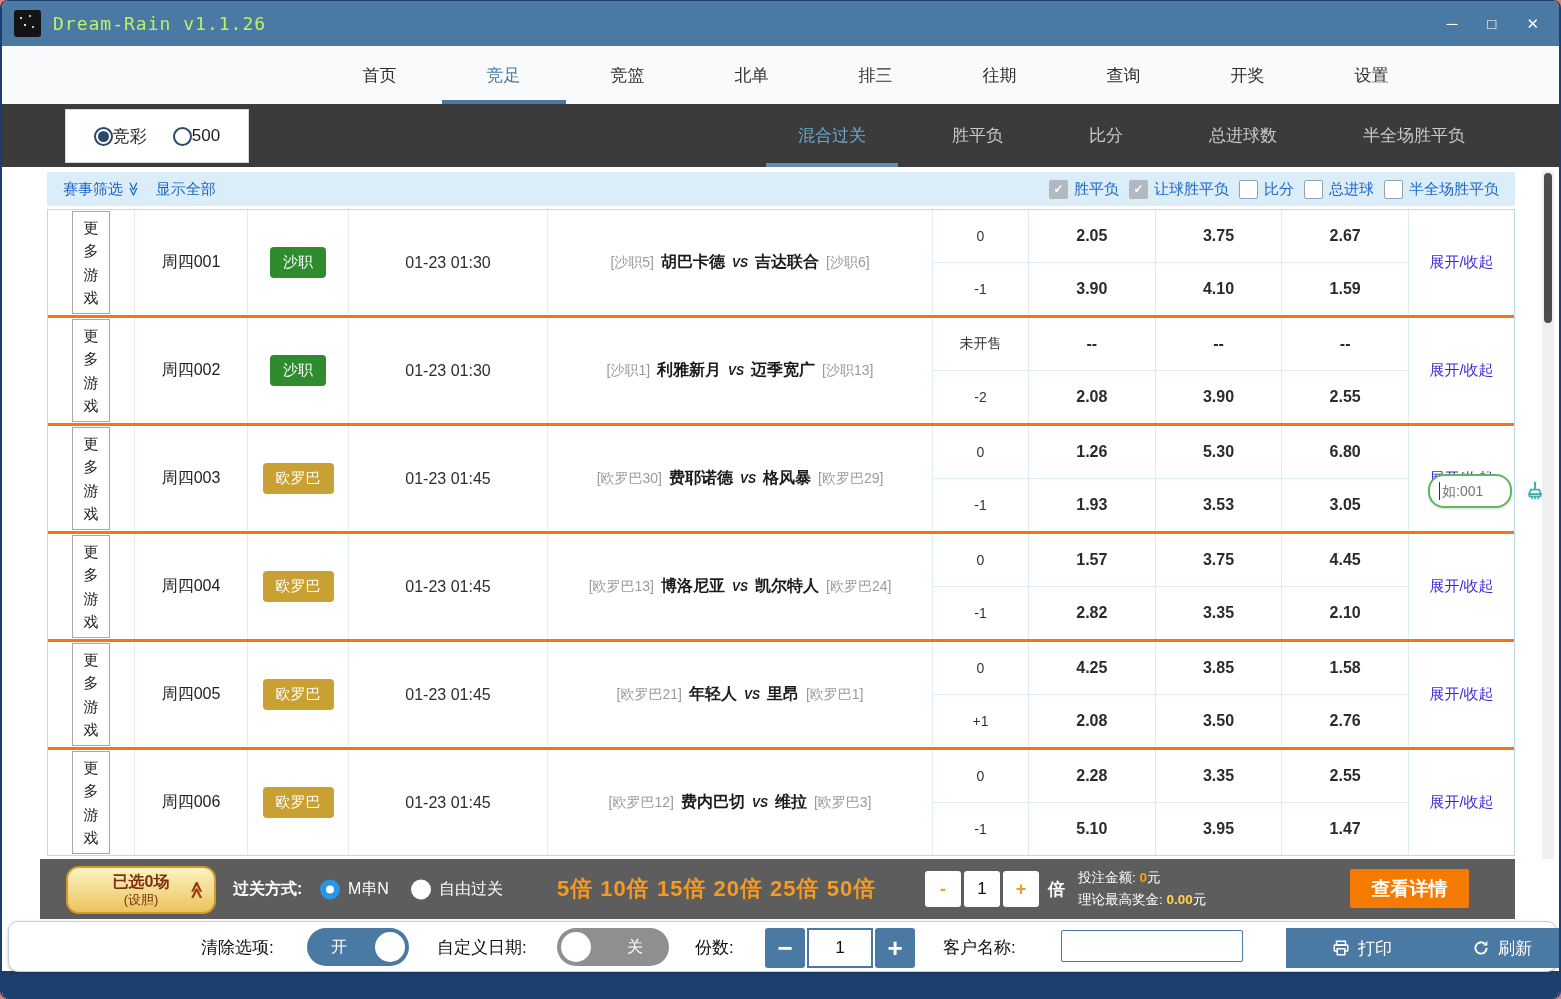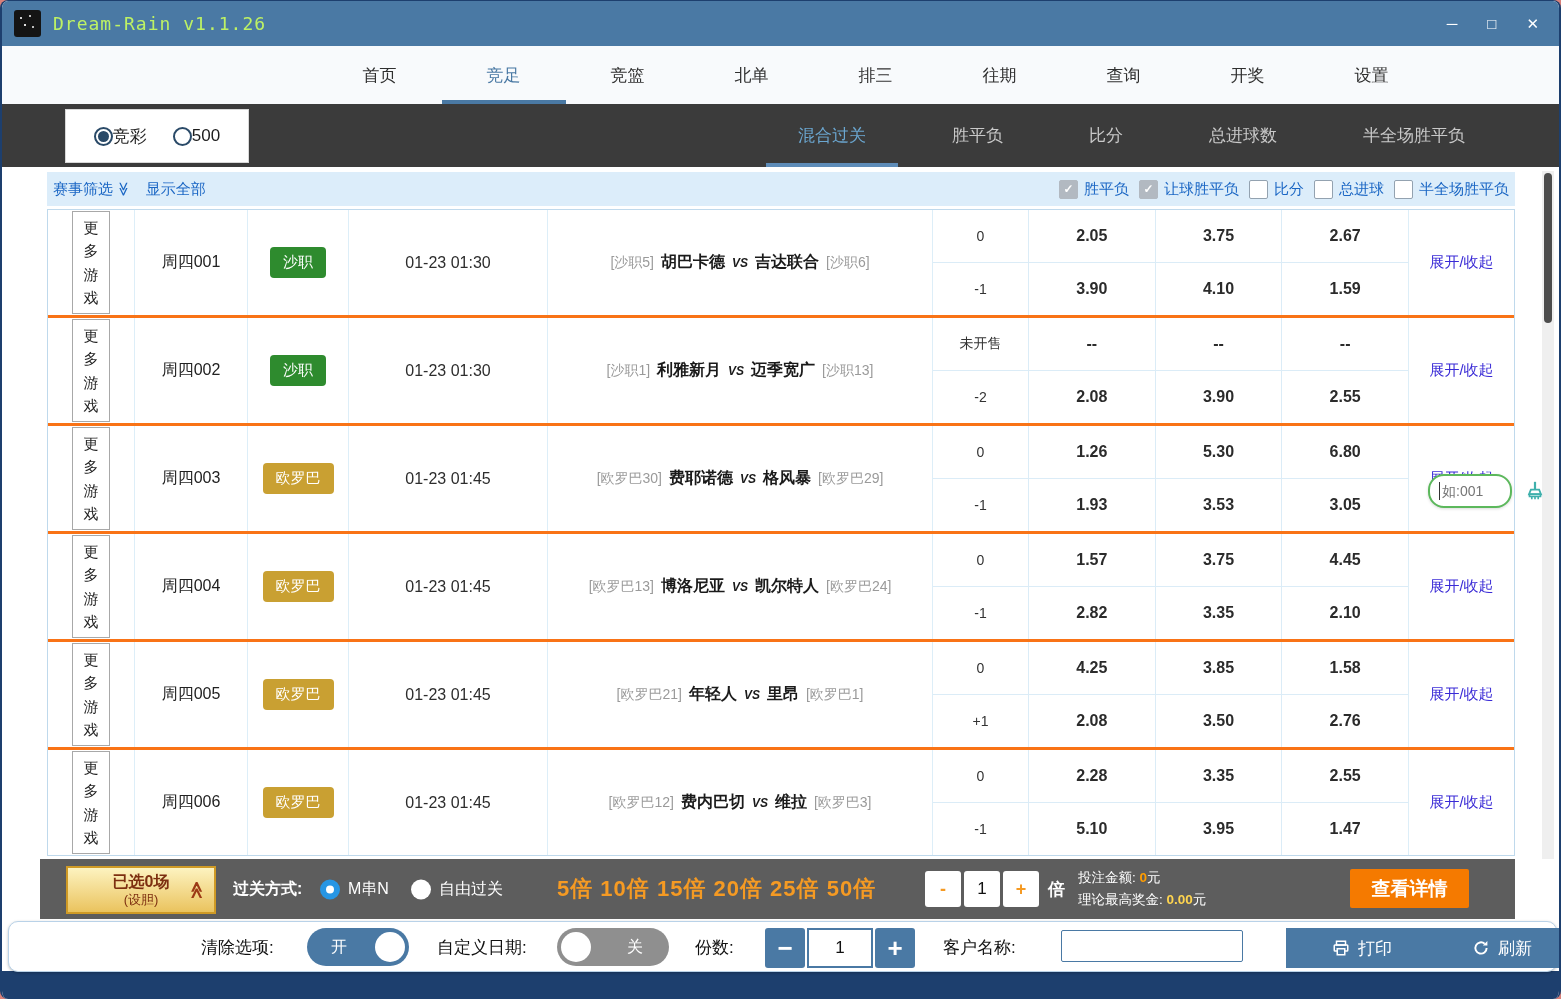--- a/index.html
+++ b/index.html
@@ -28,21 +28,21 @@
              display:flex;align-items:center;justify-content:center;gap:26px;}
   .sradio{display:flex;align-items:center;font-size:17px;color:#1c1c1c;cursor:pointer;}
   .rdot{width:15px;height:15px;border:2px solid #2a4a68;border-radius:50%;position:relative;display:inline-block;}
   .sradio.on .rdot::after{content:"";position:absolute;inset:2px;background:#2a4a68;border-radius:50%;}
   .subtabs{position:absolute;right:90px;top:0;height:63px;display:flex;gap:78px;align-items:stretch;}
   .subtabs .stab{position:relative;color:#c9c9c9;font-size:17px;display:flex;align-items:center;cursor:pointer;padding:0 4px;}
   .subtabs .stab.on{color:#6ba7d1;}
   .subtabs .stab.on::after{content:"";position:absolute;left:-28px;right:-28px;bottom:0;height:4px;background:#5e8cb8;}
   
   .filterbar{position:absolute;left:45px;top:171px;width:1468px;height:34px;background:#dcedfa;display:flex;
-             align-items:center;padding:0 6px;box-sizing:border-box;font-size:15px;color:#1a66c4;}
+             align-items:center;padding:0 16px;box-sizing:border-box;font-size:15px;color:#1a66c4;}
   .filterbar .flink{cursor:pointer;display:flex;align-items:center;gap:4px;}
   .chev-down{display:inline-block;transform:rotate(90deg);font-size:14px;}
   .cbs{margin-left:auto;display:flex;align-items:center;gap:10px;}
   .cb{display:flex;align-items:center;gap:6px;cursor:pointer;color:#1a66c4;}
   .cb .box{width:17px;height:17px;border:1px solid #93a2b0;background:#fff;border-radius:2px;display:inline-flex;
            align-items:center;justify-content:center;}
   .cb.on .box{background:#b2b9c1;border-color:#b2b9c1;}
   .cb.on .box::after{content:"✓";color:#fff;font-size:12px;font-weight:bold;}
   
   .mtable{position:absolute;left:45px;top:208px;width:1468px;background:#f97316;border:1px solid #bfd9ec;
@@ -69,21 +69,21 @@
   .ocell-h{width:95px;display:flex;align-items:center;justify-content:center;font-size:14px;color:#333;}
   .ocell{flex:1;display:flex;align-items:center;justify-content:center;border-left:1px solid #dbecf7;
          font-weight:bold;font-size:16px;color:#2b2b2b;cursor:pointer;}
   .c-action{flex:1;display:flex;align-items:center;justify-content:center;}
   .expand{color:#3a2bd6;font-size:15px;cursor:pointer;}
   
   .sbar{position:absolute;right:5px;top:170px;width:12px;height:688px;background:#efefef;}
   .sbar .thumb{position:absolute;left:2px;top:2px;width:8px;height:150px;background:#4d4d4d;border-radius:4px;}
   
   .darkbar{position:absolute;left:38px;top:858px;width:1475px;height:60px;background:#5d5d5d;}
-  .sel-btn{position:absolute;left:26px;top:7px;width:146px;height:44px;border:2px solid #cf9a25;border-radius:0;
+  .sel-btn{position:absolute;left:26px;top:7px;width:146px;height:44px;border:2px solid #cf9a25;border-radius:13px;
            background:linear-gradient(#fdf3c0,#eac35e);display:flex;align-items:center;justify-content:center;cursor:pointer;}
   .sel-txt{text-align:center;color:#7d2f10;line-height:1.25;}
   .sel-txt .l1{font-weight:bold;font-size:16px;}
   .sel-txt .l2{font-size:13px;}
   .chev-up{position:absolute;right:8px;top:50%;transform:translateY(-50%) rotate(-90deg);color:#9c3a15;font-weight:bold;font-size:17px;}
   .pass-label{position:absolute;left:193px;top:50%;transform:translateY(-50%);color:#fff;font-weight:bold;font-size:16px;}
   .fradio-row{position:absolute;left:280px;top:50%;transform:translateY(-50%);display:flex;align-items:center;gap:22px;}
   .fradio-item{display:flex;align-items:center;gap:8px;color:#fff;font-size:16px;cursor:pointer;}
   .fradio{width:20px;height:20px;border-radius:50%;background:#fff;box-sizing:border-box;display:inline-block;}
   .fradio-item.on .fradio{border:6px solid #2796e4;}

